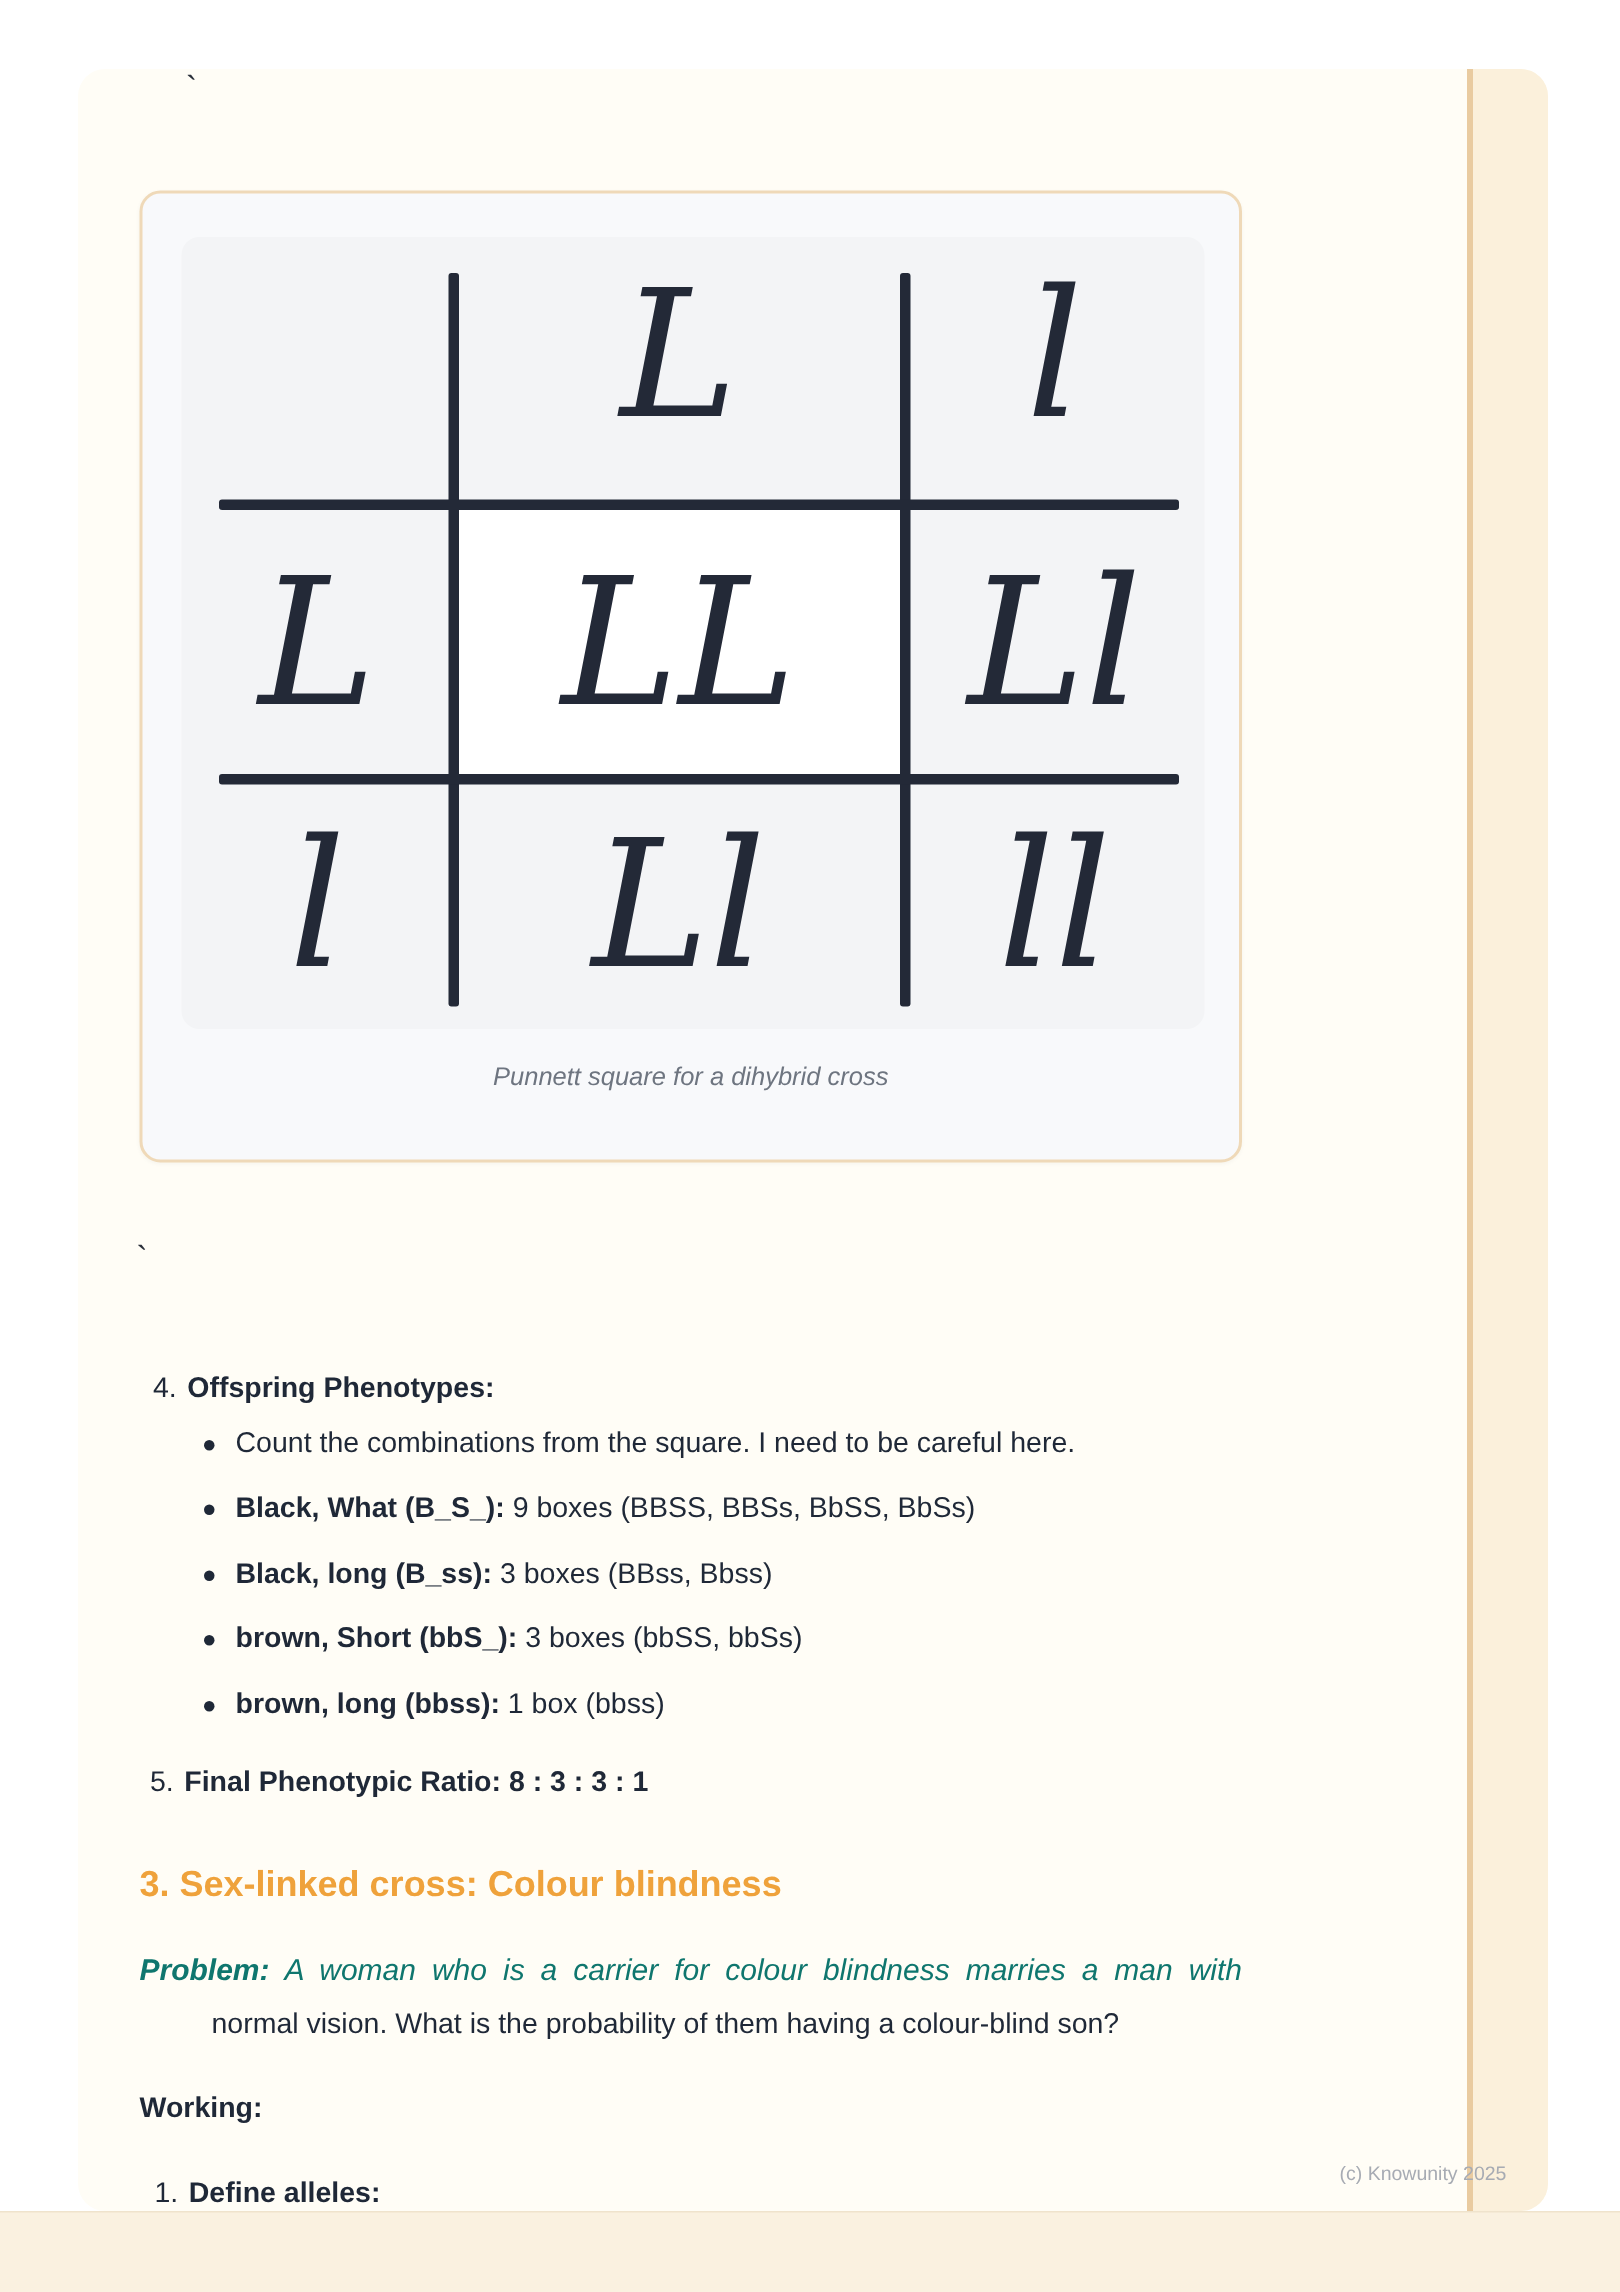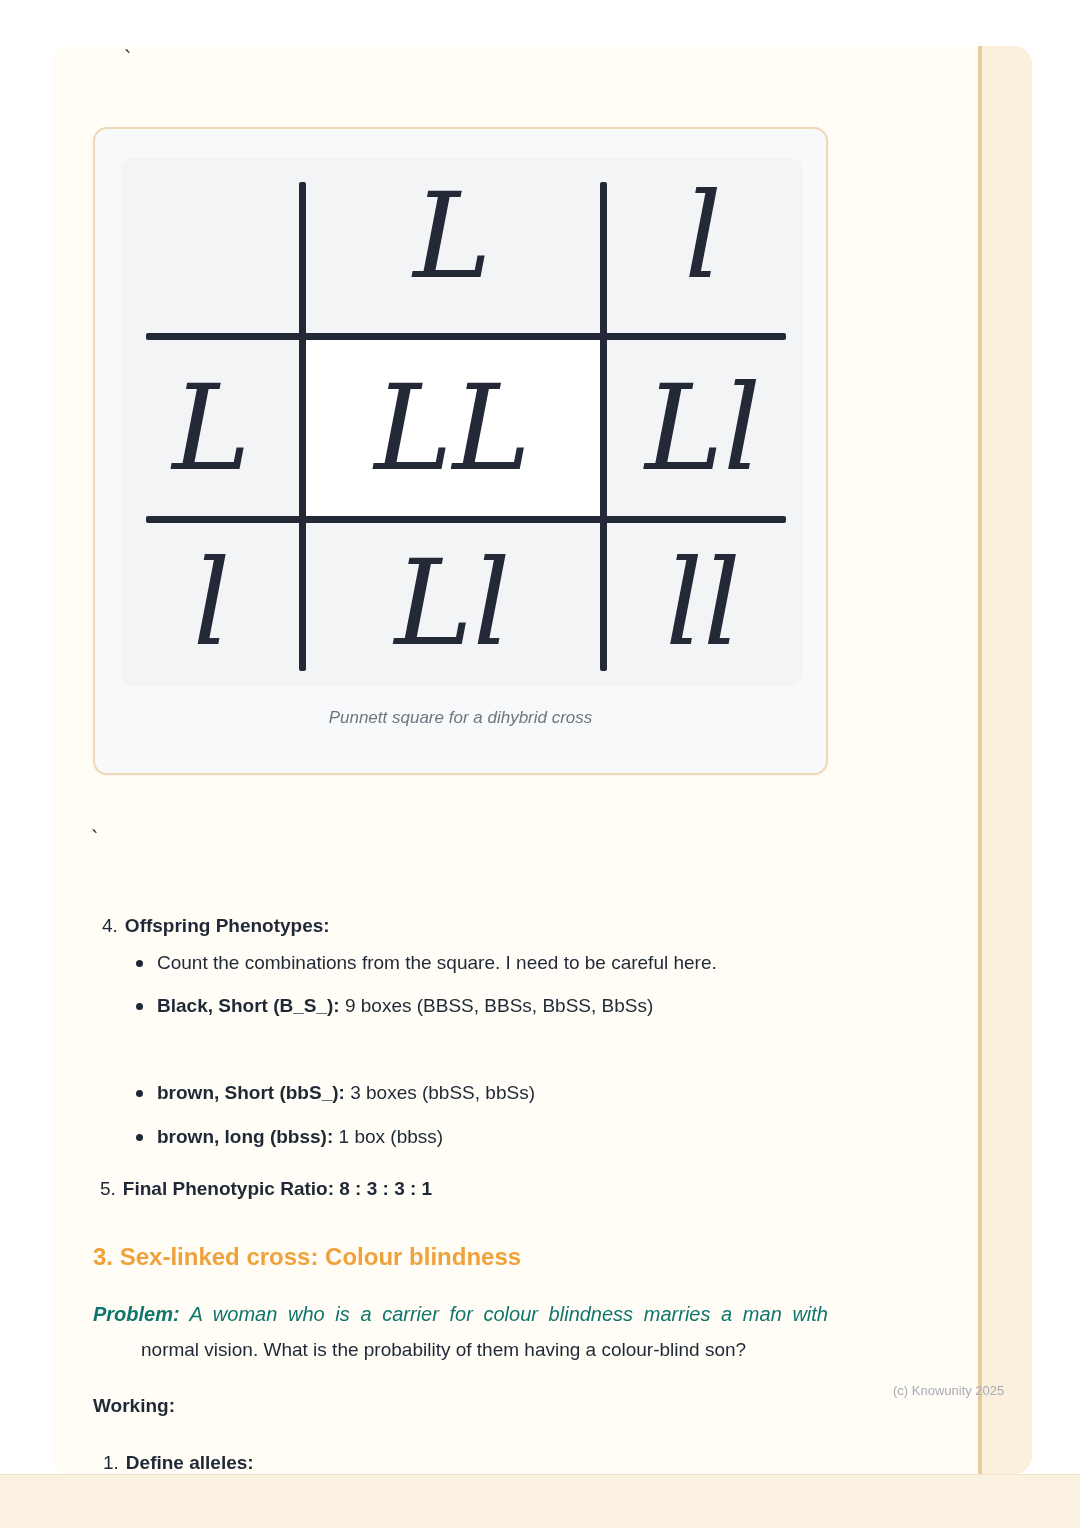--- a/index.html
+++ b/index.html
@@ -91,21 +91,21 @@
   }
 
   .p-line1 {
     position:absolute; left:93px; top:1301px; width:735px;
     font-size:20px; color:#0f766e; line-height:26px;
     text-align:justify; text-align-last:justify; white-space:normal;font-style:italic;
   }
   .p-line2 { left:93px; top:1337px;margin-left:48px; }
 
   .watermark {
-    position:absolute; left:893px; top:1383px;
+    position:absolute; left:893px; top:1441px;
     font-size:13px; color:#A7ABB3; white-space:nowrap; z-index:5;
   }
 </style>
 </head>
 <body>
 
 <div class="canvas">
 
   <div class="paper">
     <div class="side-rail"></div>
@@ -139,21 +139,24 @@
   </div>
 
   <div class="txt" style="left:102px; top:893px;margin-top:20px;">
     <span class="num">4.</span><span class="b">Offspring Phenotypes:</span>
   </div>
 
   <div class="txt" style="left:157px; top:950px;">
     <span class="bullet-dot"></span><span class="b"></span><span>Count the combinations from the square. I need to be careful here.</span>
   </div>
   <div class="txt" style="left:157px; top:993px;">
-    <span class="bullet-dot"></span><span class="b">Black, Short (B_S_):</span><span> 9 boxes (BBSS, BBSs, BbSS, BbSs)</span>
+    <span class="bullet-dot"></span><span class="b">Black, What (B_S_):</span><span> 9 boxes (BBSS, BBSs, BbSS, BbSs)</span>
+  </div>
+  <div class="txt" style="left:157px; top:1037px;">
+    <span class="bullet-dot"></span><span class="b">Black, long (B_ss):</span><span> 3 boxes (BBss, Bbss)</span>
   </div>
   <div class="txt" style="left:157px; top:1080px;">
     <span class="bullet-dot"></span><span class="b">brown, Short (bbS_):</span><span> 3 boxes (bbSS, bbSs)</span>
   </div>
   <div class="txt" style="left:157px; top:1124px;">
     <span class="bullet-dot"></span><span class="b">brown, long (bbss):</span><span> 1 box (bbss)</span>
   </div>
 
   <div class="txt" style="left:100px; top:1176px;">
     <span class="num">5.</span><span class="b">Final Phenotypic Ratio: 8 : 3 : 3 : 1</span>

